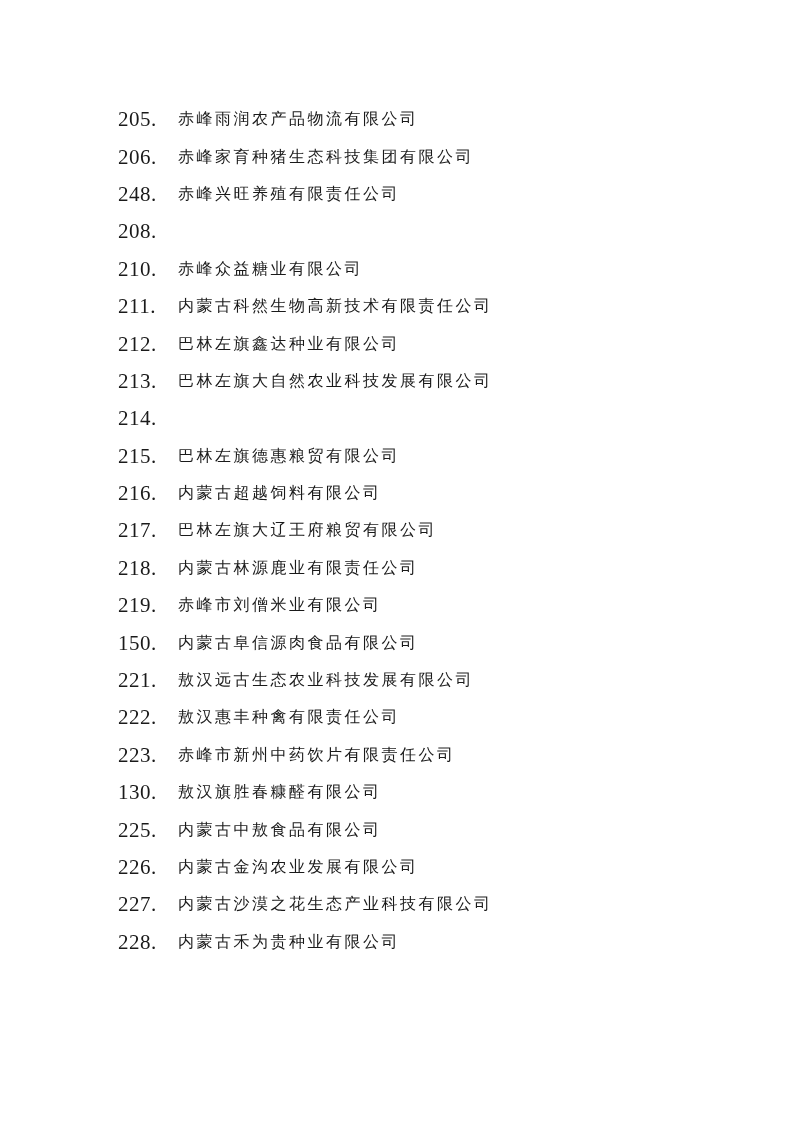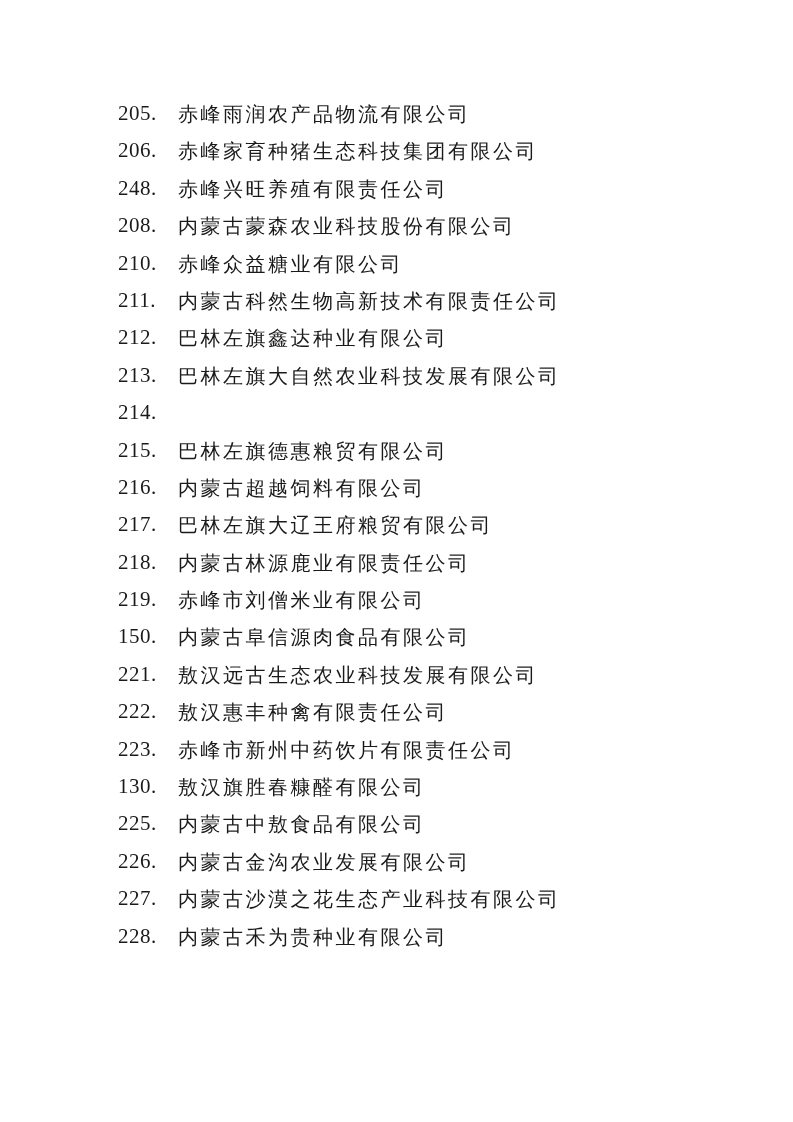--- a/index.html
+++ b/index.html
@@ -18,34 +18,34 @@
   ol.company-list {
     position: absolute;
     left: 118px;
     top: 101px;
     margin: 0;
     padding: 0;
     list-style: none;
   }
   li.row {
     display: flex;
-    align-items: flex-start;
+    align-items: center;
     height: 37.4px;
     white-space: nowrap;
   }
   .num {
     display: inline-block;
     width: 60px;
     flex: 0 0 60px;
     font-size: 21px;
     color: #1a1a1a;
     letter-spacing: 0.5px;
   }
   .name {
-    font-size: 20px;
+    font-size: 16px;
     color: #1a1a1a;
     letter-spacing: 2.5px;
   }
 </style>
 </head>
 <body>
 
 <div class="page">
   <ol class="company-list" id="company-list">
   <li class="row">
@@ -58,21 +58,20 @@
     <span class="name">赤峰家育种猪生态科技集团有限公司</span>
   </li>
 
   <li class="row">
     <span class="num">248.</span>
     <span class="name">赤峰兴旺养殖有限责任公司</span>
   </li>
 
   <li class="row">
     <span class="num">208.</span>
-    <span class="name">内蒙古蒙森农业科技股份有限公司</span>
   </li>
 
 
   <li class="row">
     <span class="num">210.</span>
     <span class="name">赤峰众益糖业有限公司</span>
   </li>
 
   <li class="row">
     <span class="num">211.</span>

